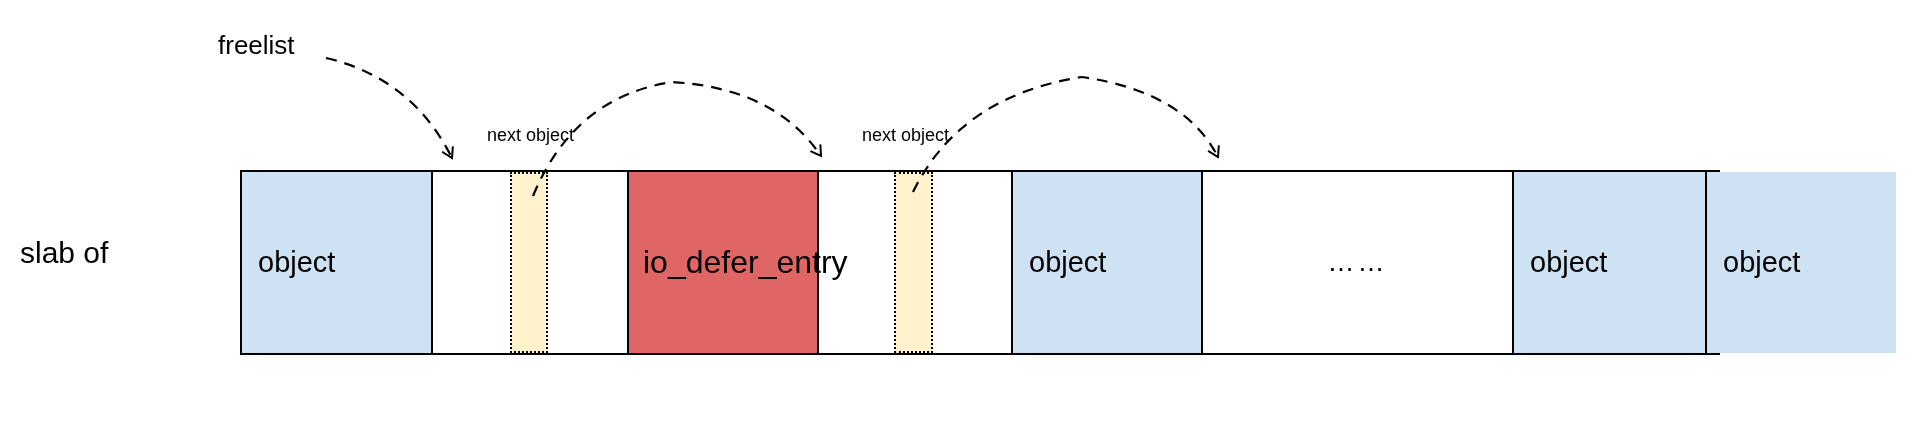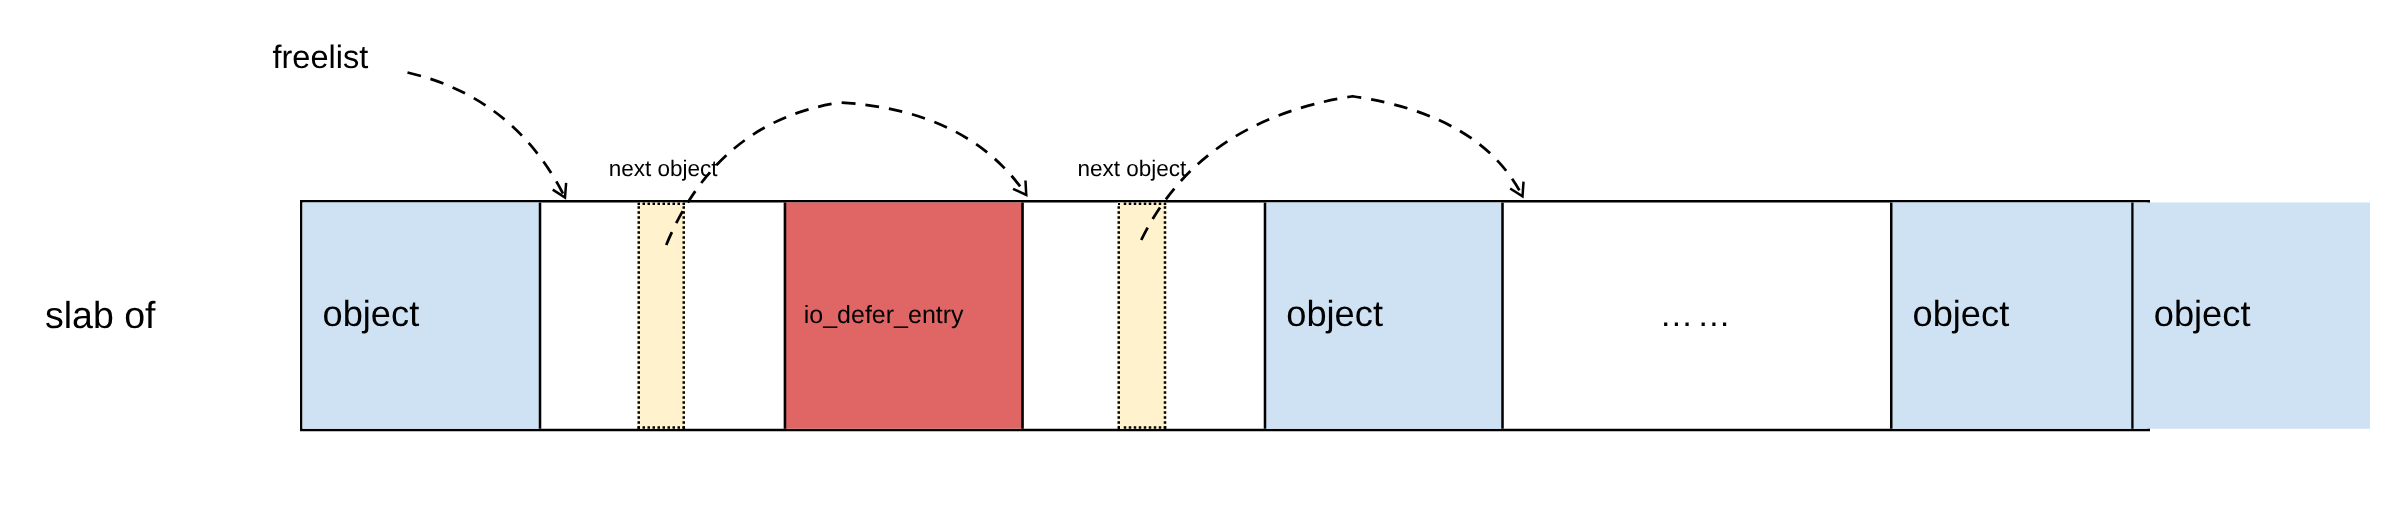--- a/index.html
+++ b/index.html
@@ -14,39 +14,39 @@
   }
   .freelist-label {
     position: absolute;
     left: 218px;
     top: 30px;
     font-size: 26px;
     white-space: nowrap;
   }
   .slab-label {
     position: absolute;
-    left: 36px;
+    left: 20px;
     top: 233px;
     font-size: 30px;
     line-height: 40px;
     white-space: nowrap;
   }
   .next-label {
     position: absolute;
     top: 125px;
     font-size: 18px;
     white-space: nowrap;
     text-align: center;
   }
   .next-label.n1 { left: 487px; }
   .next-label.n2 { left: 862px; }
   .slab {
     position: absolute;
     left: 240px;
-    top: 160px;
+    top: 170px;
     width: 1480px;
     height: 185px;
     border: 2.5px solid var(--line, #000);
     box-sizing: border-box;
     background: #ffffff;
   }
   .slot {
     position: absolute;
     top: 0;
     height: 100%;
@@ -60,21 +60,21 @@
     border-right: 2px solid var(--line, #000);
     font-size: 29px;
     padding-left: 16px;
   }
   .slot.obj.no-left  { border-left: none; }
   .slot.obj.no-right { border-right: none; }
   .slot.victim {
     background: var(--victim-fill, #e06666);
     border-left: 2px solid var(--line, #000);
     border-right: 2px solid var(--line, #000);
-    font-size: 20px;
+    font-size: 32px;
     padding-left: 14px;
   }
   .slot.free { background: transparent; }
   .slot.ellipsis {
     font-size: 27px;
     justify-content: center;
     letter-spacing: 3px;
   }
   .nextptr {
     position: absolute;

